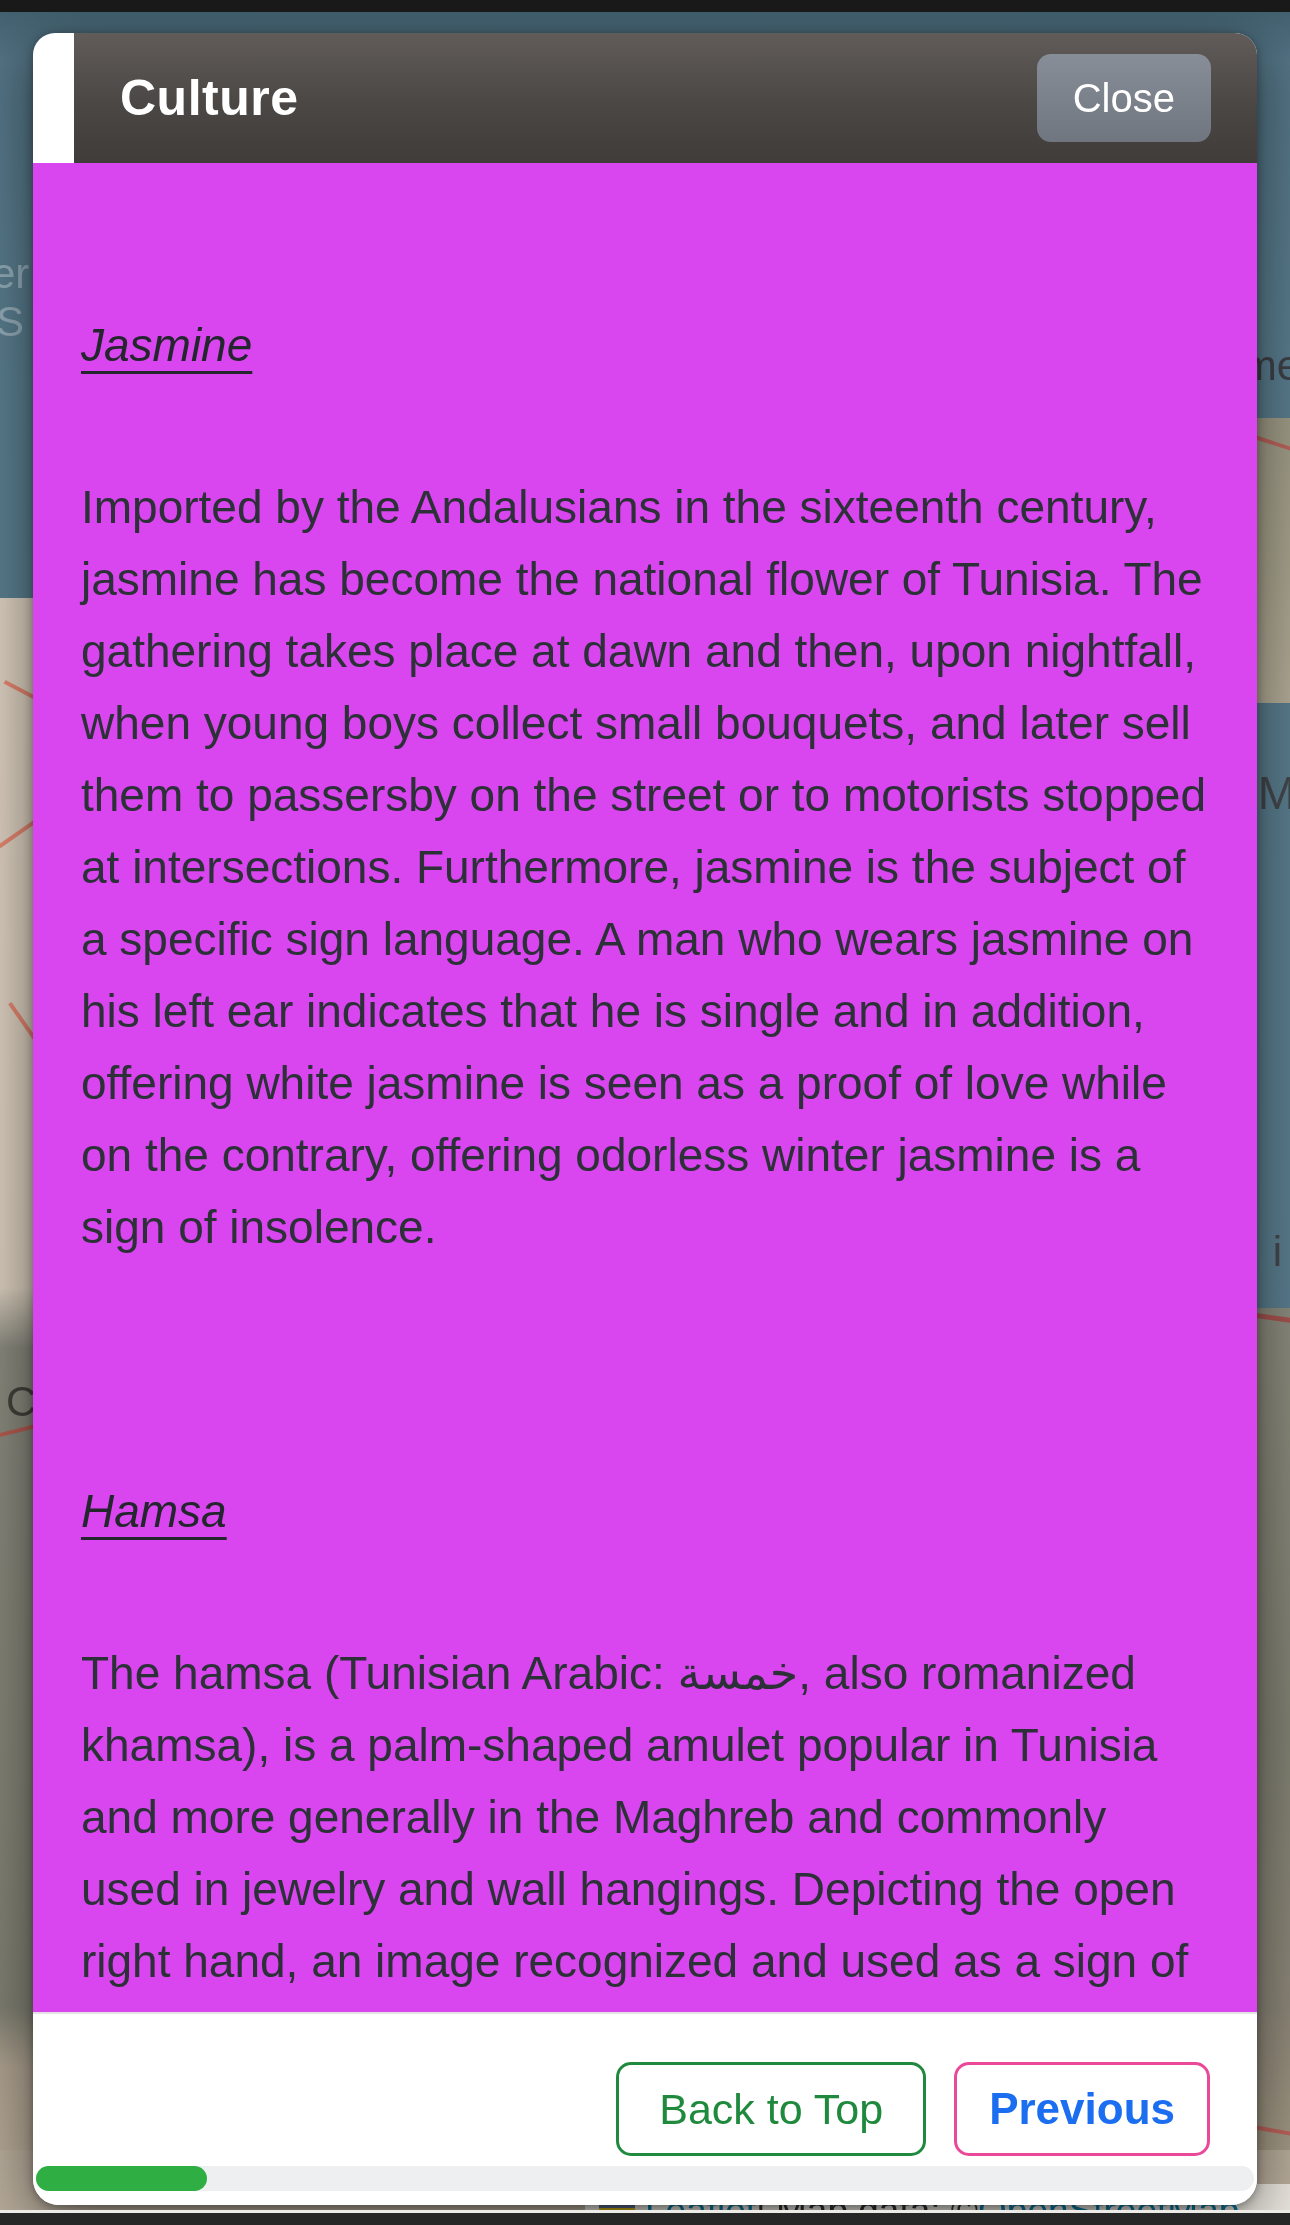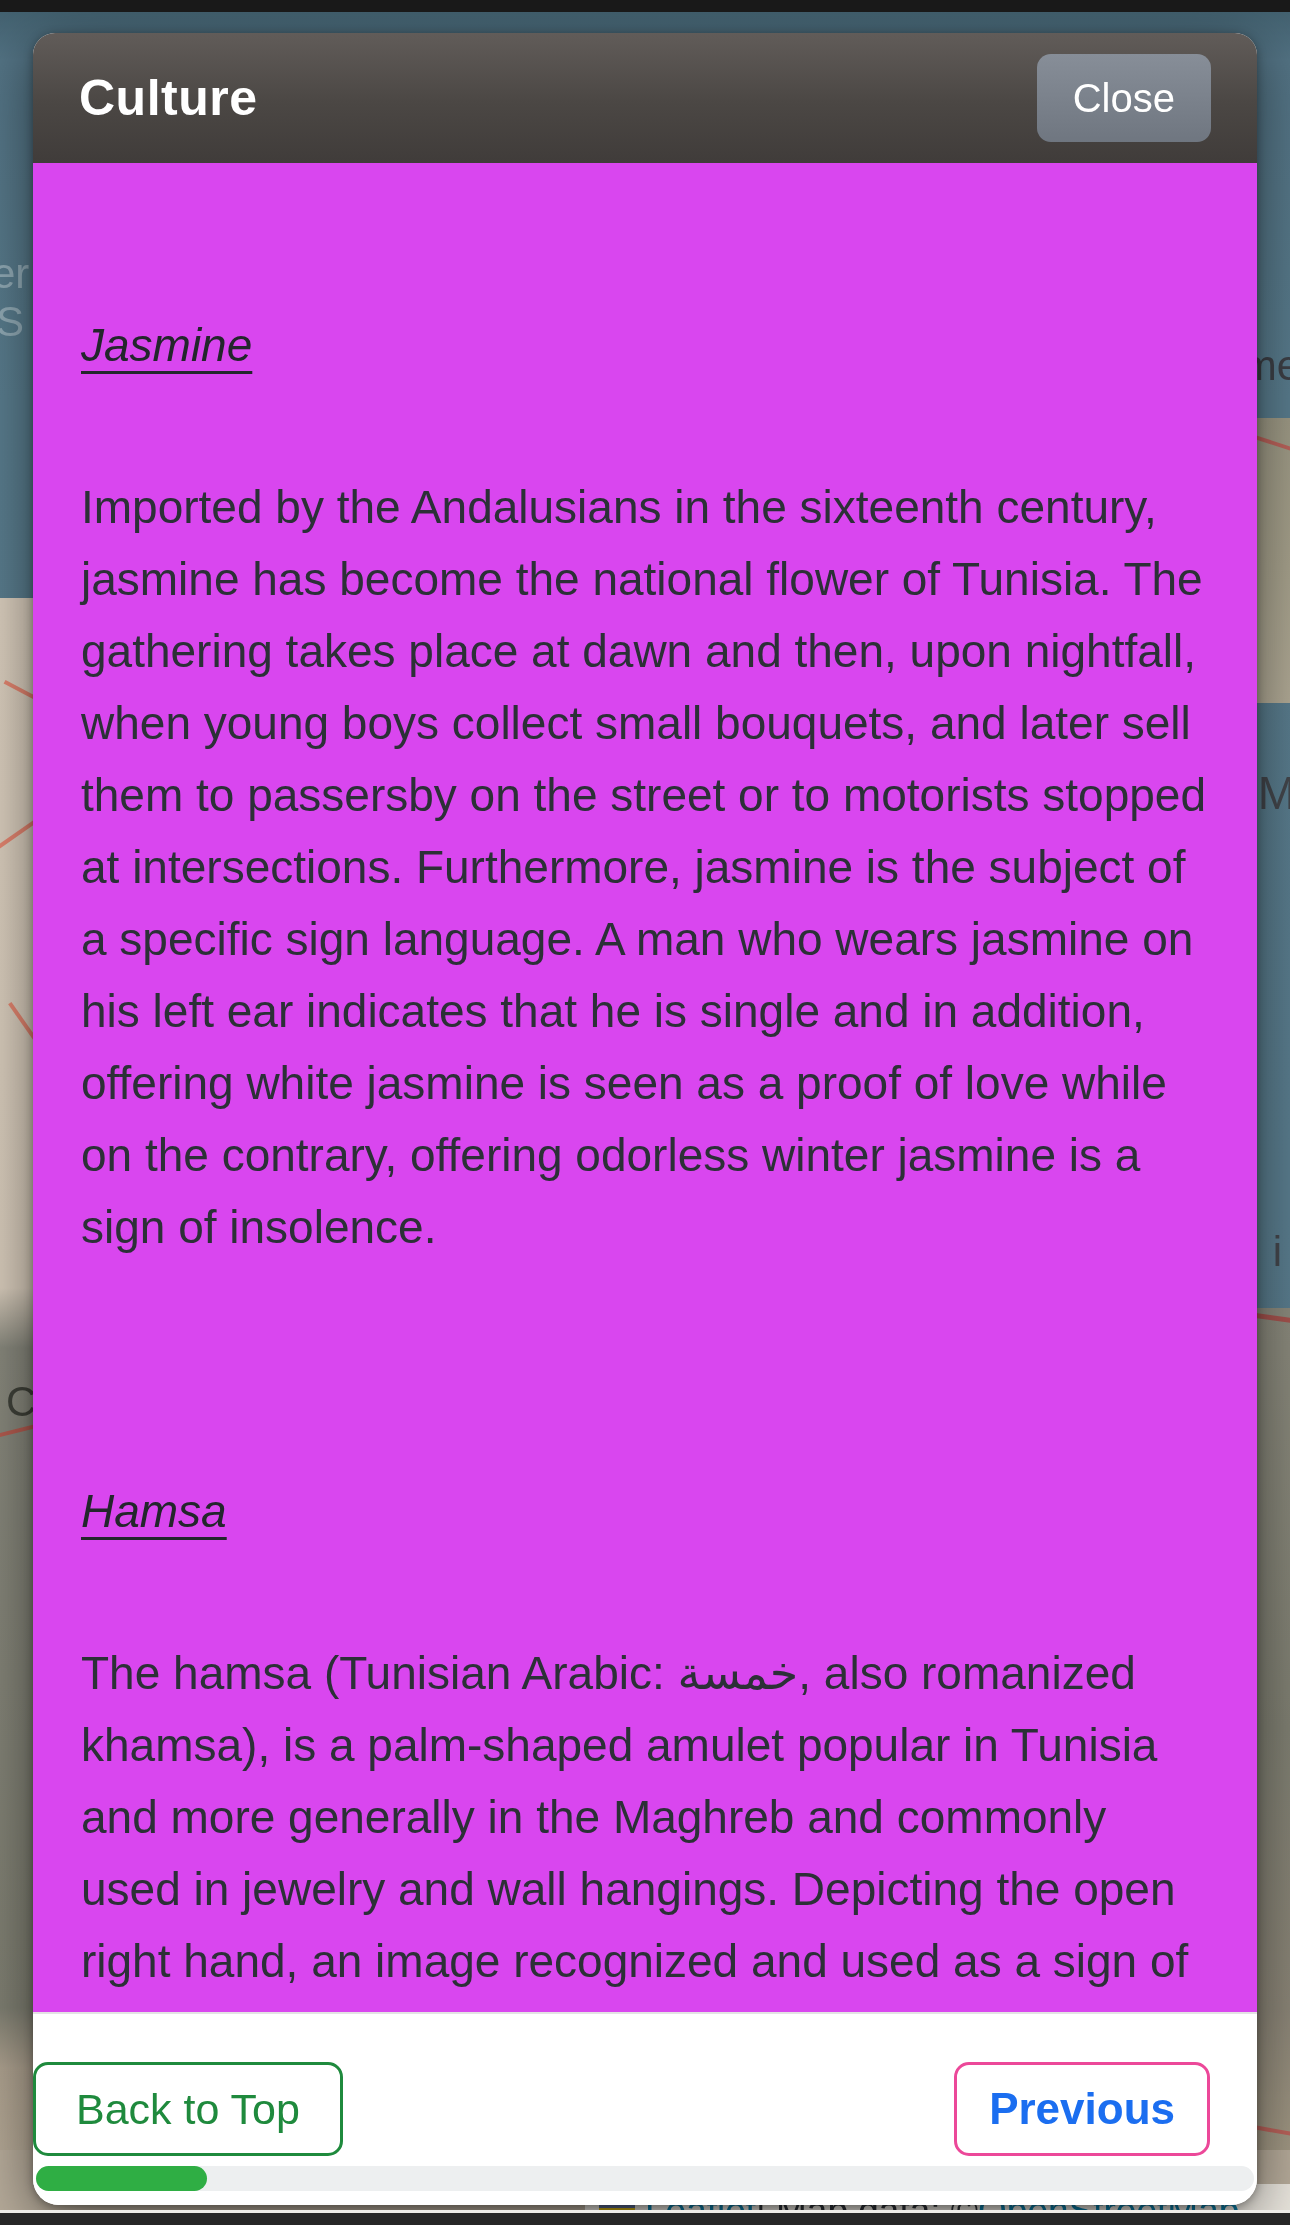--- a/index.html
+++ b/index.html
@@ -45,37 +45,37 @@
     background:linear-gradient(180deg,#57688f 0 46%,#cfae12 46% 100%);flex:0 0 auto;}
   .attr-link{color:#0b7ca6;text-decoration:none;}
   .attr-sep{color:#2f3338;}
 
   
   .modal{position:absolute;left:33px;top:33px;width:1224px;height:2172px;z-index:20;
     border-radius:22px 22px 26px 26px;background:#ffffff;
     box-shadow:0 14px 60px rgba(0,0,0,0.5),0 2px 10px rgba(0,0,0,0.35);
     display:flex;flex-direction:column;overflow:hidden;}
   .modal-header{flex:0 0 130px;background:linear-gradient(180deg,#615c59 0px,#4b4744 70px,#403c3a 130px);
-    display:flex;align-items:center;padding:0 46px;box-sizing:border-box;}
+    display:flex;align-items:center;padding:0 46px;box-sizing:border-box;margin-left:41px;}
   .modal-title{color:#ffffff;font-size:50px;font-weight:600;letter-spacing:0.5px;}
   .close-btn{margin-left:auto;background:linear-gradient(180deg,#878e98,#6f7680);
     border:none;border-radius:14px;color:#ffffff;font-size:40px;line-height:1;
     padding:24px 36px;font-family:inherit;cursor:pointer;}
 
   .modal-content{flex:1 1 auto;overflow:hidden;padding:0 48px;box-sizing:border-box;
     font-size:46px;line-height:72px;color:#2c3037;background:#d946ef;}
   .section-heading{font-size:46px;font-style:italic;font-weight:400;color:#23262c;
     text-decoration:underline;text-decoration-thickness:3px;text-underline-offset:10px;
     margin:0 0 90px 0;}
   .section:first-child .section-heading{margin-top:146px;}
   .section + .section{margin-top:212px;}
   .section p{margin:0;}
 
   .modal-footer{flex:0 0 193px;position:relative;border-top:2px solid #e3e3e3;background:#ffffff;box-sizing:border-box;}
-  .footer-buttons{display:flex;justify-content:space-between;align-items:center;gap:28px;padding:48px 47px 0 0;}
+  .footer-buttons{display:flex;justify-content:flex-end;align-items:center;gap:28px;padding:48px 47px 0 8px;}
   .btn{background:#ffffff;border-radius:15px;font-family:inherit;cursor:pointer;height:94px;
     display:inline-flex;align-items:center;justify-content:center;box-sizing:border-box;}
   .btn-green{border:3px solid #1f8a3d;color:#1f8a3d;font-size:43px;font-weight:400;padding:0 40px;}
   .btn-blue{border:3px solid #ec4899;color:#1b6ef0;font-size:44px;font-weight:700;padding:0 32px;}
 
   .progress-track{position:absolute;left:3px;right:3px;bottom:14px;height:25px;border-radius:13px;background:#edeff0;}
   .progress-fill{position:absolute;left:0;top:0;height:25px;width:14%;border-radius:13px;background:#2fae44;}
 </style>
 </head>
 <body>

